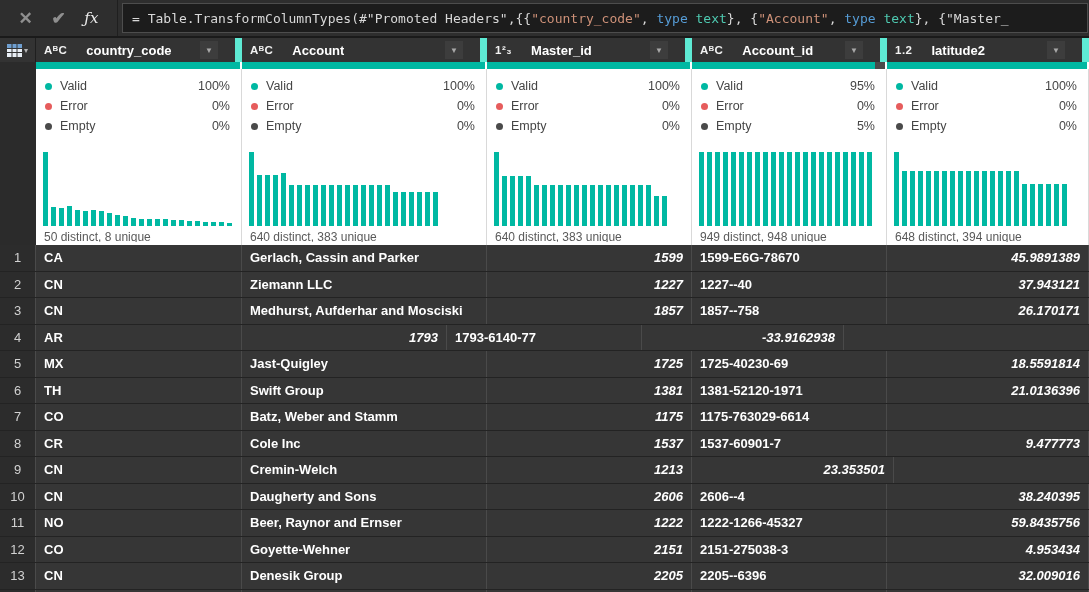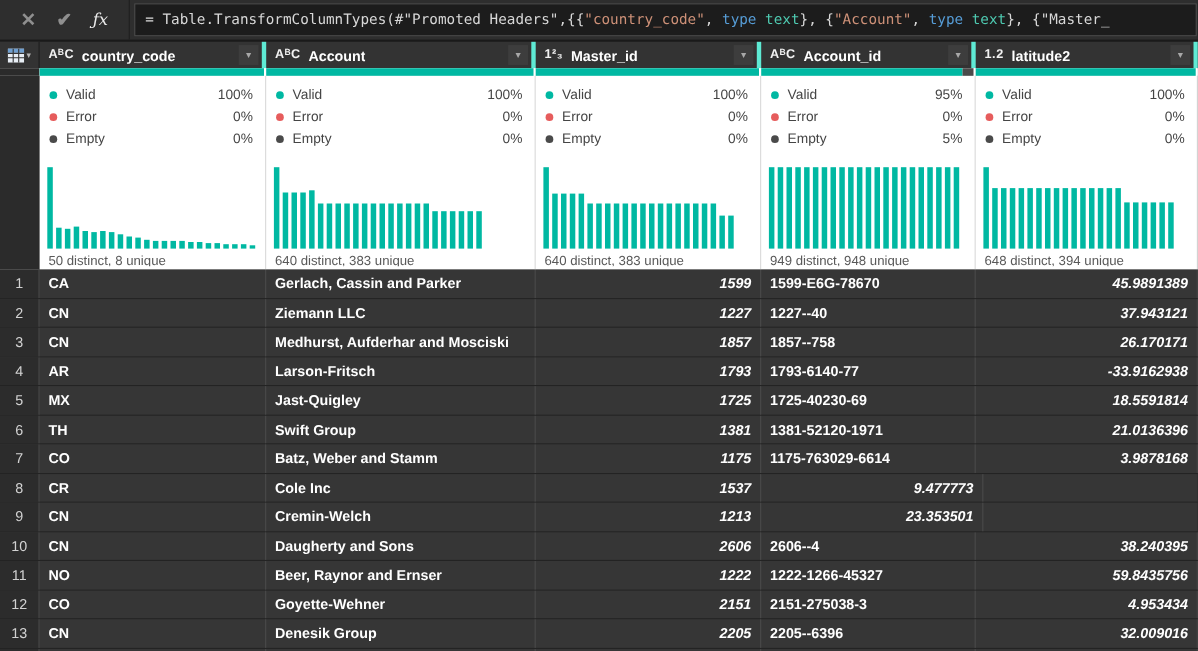--- a/index.html
+++ b/index.html
@@ -24,21 +24,21 @@
   }
   .tok-plain   { color:#d8d8d8; }
   .tok-string  { color:#ce9178; }
   .tok-keyword { color:#569cd6; }
   .tok-type    { color:#4ec9b0; }
 
   
   .header-row { flex:0 0 24px; background:#333333; display:flex; }
   .corner-cell { flex:0 0 36px; display:flex; align-items:center; justify-content:center; gap:2px; border-right:1px solid #1f1f1f; background:#333333; }
   .corner-caret { color:#b5b5b5; font-size:8px; }
-  .header-cell { display:flex; align-items:center; gap:7px; padding:0 3px 0 8px; border-right:4px solid #5eead4; color:#ffffff; font-weight:700; font-size:13px; overflow:hidden; }
+  .header-cell { display:flex; align-items:center; gap:19px; padding:0 17px 0 8px; border-right:7px solid #5eead4; color:#ffffff; font-weight:700; font-size:13px; overflow:hidden; }
   .type-icon { color:#f2f2f2; font-weight:700; font-size:11.5px; letter-spacing:0.5px; flex:0 0 auto; }
   .col-label { white-space:nowrap; overflow:hidden; }
   .col-caret { margin-left:auto; flex:0 0 18px; height:18px; display:flex; align-items:center; justify-content:center; color:#a8a8a8; font-size:8px; background:#3d3d3d; }
 
   
   .quality-strip { flex:0 0 7px; display:flex; background:#ffffff; }
   .strip-gutter { flex:0 0 36px; background:#2b2b2b; }
   .strip-cell { display:flex; padding-right:2px; background:#ffffff; }
   .strip-fill { height:100%; }
 
@@ -380,21 +380,20 @@
         <div class="gutter-cell">3</div>
         <div class="cell" style="flex: 0 0 206px;">CN</div>
         <div class="cell" style="flex: 0 0 245px;">Medhurst, Aufderhar and Mosciski</div>
         <div class="cell num" style="flex: 0 0 205px;">1857</div>
         <div class="cell" style="flex: 0 0 195px;">1857--758</div>
         <div class="cell num" style="flex: 0 0 202px;">26.170171</div>
       </div>
       <div class="data-row">
         <div class="gutter-cell">4</div>
         <div class="cell" style="flex: 0 0 206px;">AR</div>
-        <div class="cell" style="flex: 0 0 245px;">Larson-Fritsch</div>
         <div class="cell num" style="flex: 0 0 205px;">1793</div>
         <div class="cell" style="flex: 0 0 195px;">1793-6140-77</div>
         <div class="cell num" style="flex: 0 0 202px; text-align: right;">-33.9162938</div>
       </div>
       <div class="data-row">
         <div class="gutter-cell">5</div>
         <div class="cell" style="flex: 0 0 206px;">MX</div>
         <div class="cell" style="flex: 0 0 245px;">Jast-Quigley</div>
         <div class="cell num" style="flex: 0 0 205px;">1725</div>
         <div class="cell" style="flex: 0 0 195px;">1725-40230-69</div>
@@ -407,27 +406,27 @@
         <div class="cell num" style="flex: 0 0 205px;">1381</div>
         <div class="cell" style="flex: 0 0 195px;">1381-52120-1971</div>
         <div class="cell num" style="flex: 0 0 202px;">21.0136396</div>
       </div>
       <div class="data-row">
         <div class="gutter-cell">7</div>
         <div class="cell" style="flex: 0 0 206px;">CO</div>
         <div class="cell" style="flex: 0 0 245px;">Batz, Weber and Stamm</div>
         <div class="cell num" style="flex: 0 0 205px;">1175</div>
         <div class="cell" style="flex: 0 0 195px;">1175-763029-6614</div>
-        <div class="cell num" style="flex: 0 0 202px;">3.9878168</div>
       </div>
       <div class="data-row">
         <div class="gutter-cell">8</div>
         <div class="cell" style="flex: 0 0 206px;">CR</div>
         <div class="cell" style="flex: 0 0 245px;">Cole Inc</div>
         <div class="cell num" style="flex: 0 0 205px;">1537</div>
+        <div class="cell" style="flex: 0 0 195px;">1537-60901-7</div>
         <div class="cell num" style="flex: 0 0 202px;">9.477773</div>
       </div>
       <div class="data-row">
         <div class="gutter-cell">9</div>
         <div class="cell" style="flex: 0 0 206px;">CN</div>
         <div class="cell" style="flex: 0 0 245px;">Cremin-Welch</div>
         <div class="cell num" style="flex: 0 0 205px;">1213</div>
         <div class="cell num" style="flex: 0 0 202px;">23.353501</div>
       </div>
       <div class="data-row">

